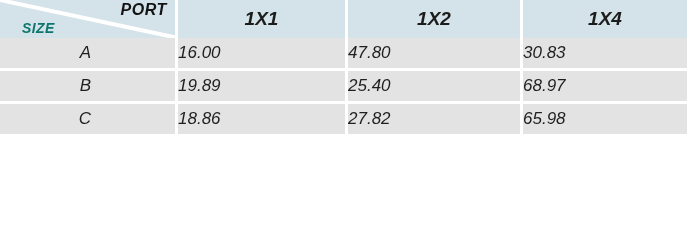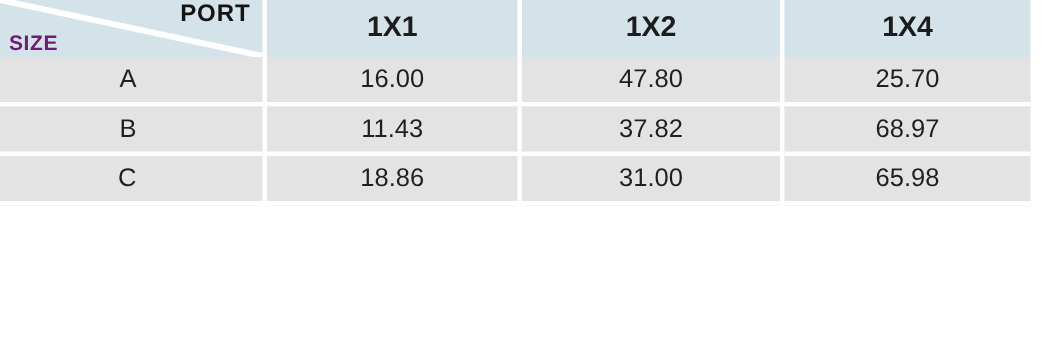--- a/index.html
+++ b/index.html
@@ -14,20 +14,21 @@
     overflow: hidden;
   }
 
   #spec-table {
     position: relative;
     width: 687px;
     margin: 0;
     border-collapse: separate;
     border-spacing: 0;
     table-layout: fixed;
+    font-style: italic;
   }
 
   
   col.c-size { width: 178px; }
   col.c-p1   { width: 170px; }
   col.c-p2   { width: 175px; }
   col.c-p4   { width: 164px; }
 
   
   .hdr-row th {
@@ -64,37 +65,36 @@
     right: 8px;
     font-size: 16px;
     font-weight: bold;
     letter-spacing: 0.6px;
     color: #141414;
     line-height: 17px;
   }
   .corner-size {
     position: absolute;
     bottom: 2px;
-    left: 6px;
+    left: 22px;
     font-size: 14px;
     font-weight: bold;
     letter-spacing: 0.4px;
-    color: #701a75;
+    color: #0f766e;
     line-height: 16px;
   }
 
   
   .data-row td {
     height: 33px;
     padding: 0;
     background: #e3e3e3;
     color: #1f1f1f;
     font-size: 17px;
     font-weight: normal;
-    text-align: center;
     vertical-align: middle;
     border-right: 3px solid #ffffff;
     border-bottom: 3px solid #ffffff;
     box-sizing: border-box;
   }
   .data-row td:last-child { border-right: none; }
 
   .row-label {
     text-align: right !important;
     padding-right: 84px !important;
@@ -124,28 +124,28 @@
       <th>1X2</th>
       <th>1X4</th>
     </tr>
   </thead>
 
   <tbody>
     <tr class="data-row">
       <td class="row-label">A</td>
       <td>16.00</td>
       <td>47.80</td>
-      <td>25.70</td>
+      <td>30.83</td>
     </tr>
     <tr class="data-row">
       <td class="row-label">B</td>
-      <td>11.43</td>
-      <td>37.82</td>
+      <td>19.89</td>
+      <td>25.40</td>
       <td>68.97</td>
     </tr>
     <tr class="data-row">
       <td class="row-label">C</td>
       <td>18.86</td>
-      <td>31.00</td>
+      <td>27.82</td>
       <td>65.98</td>
     </tr>
   </tbody>
 </table>
 
 </body></html>

